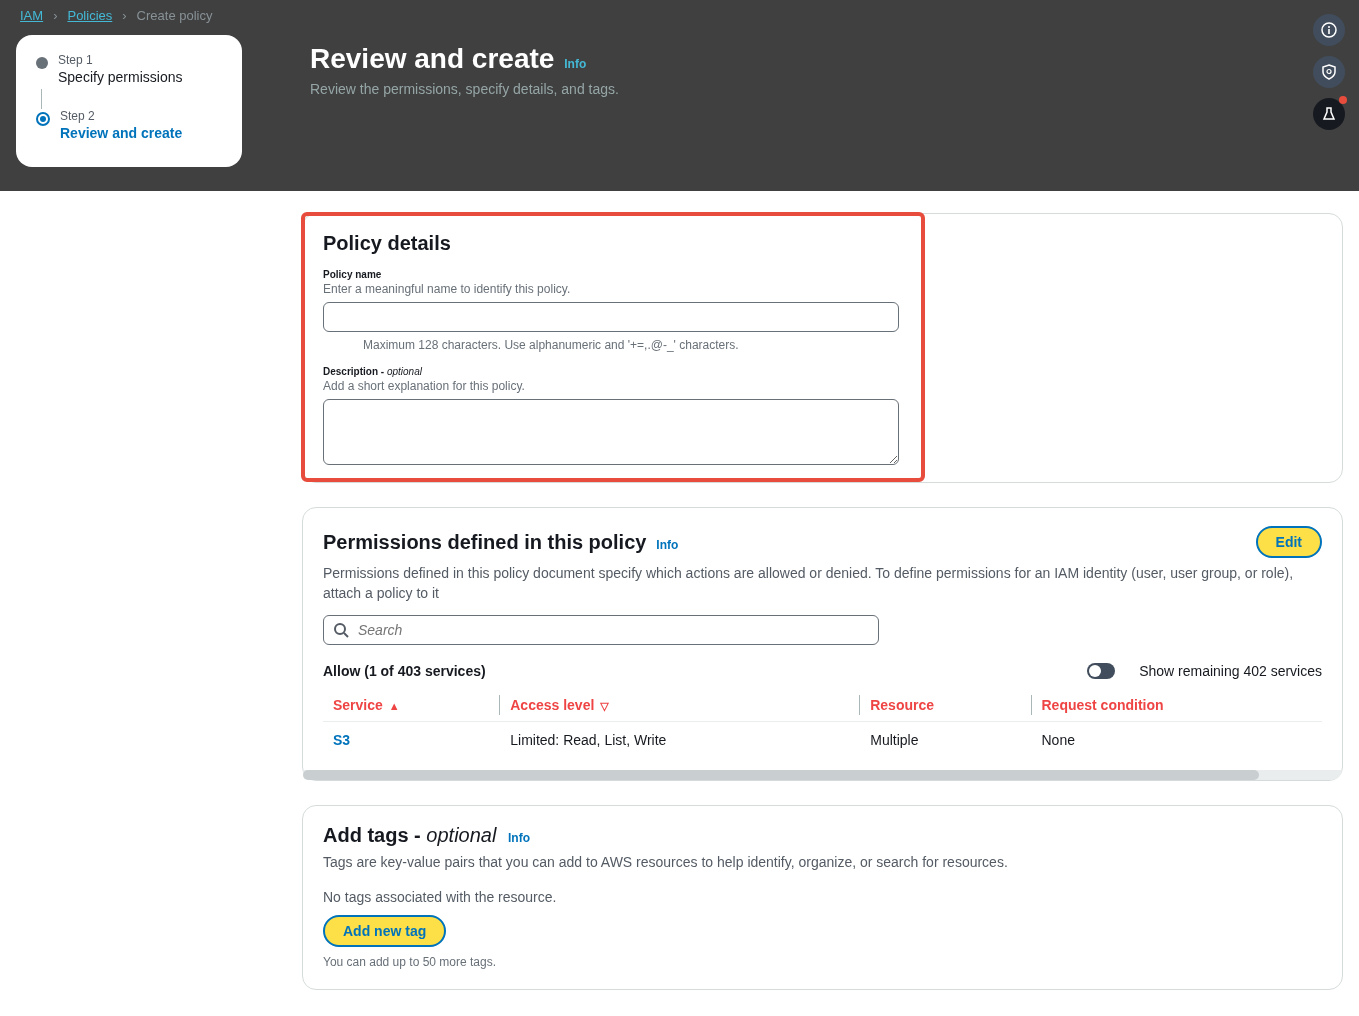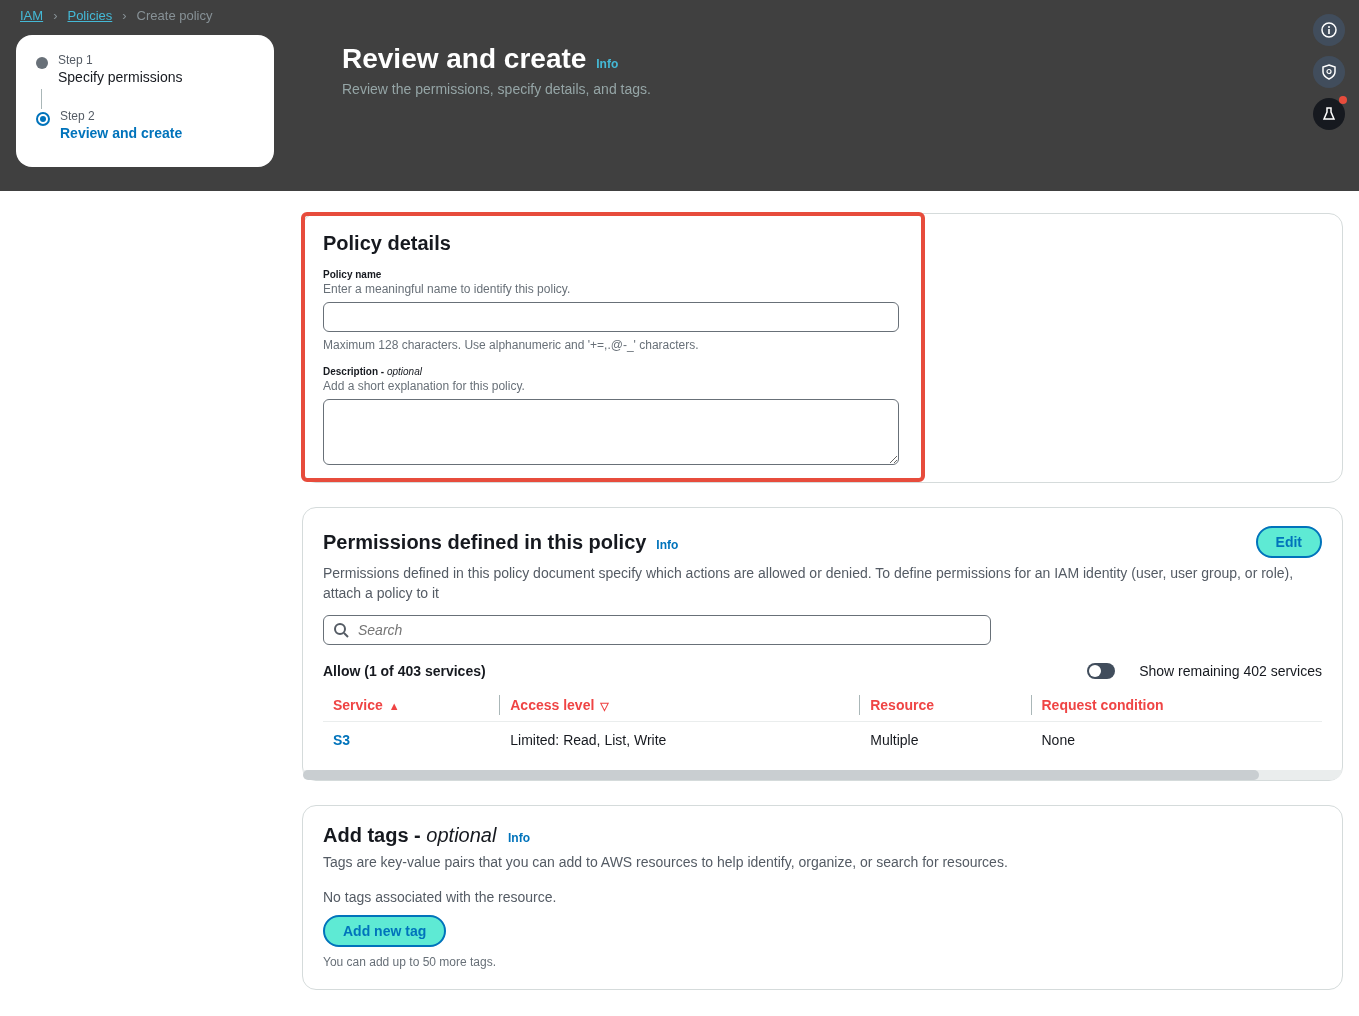--- a/index.html
+++ b/index.html
@@ -6,21 +6,21 @@
 body { font-family: "Amazon Ember", "Helvetica Neue", Arial, sans-serif; font-size: 14px; color: #16191f; background: #fff; }
 
 
 .dark-band { background: #404040; color: #d5dbdb; padding: 0 16px 24px 16px; position: relative; }
 .breadcrumb { display: flex; align-items: center; gap: 10px; padding: 8px 0 12px 4px; font-size: 13px; }
 .breadcrumb a { color: #44b9d6; text-decoration: underline; }
 .breadcrumb .current { color: #879196; }
 .chev { color: #879196; }
 
 .layout { display: flex; gap: 24px; align-items: flex-start; }
-.side-card { background: #fff; border-radius: 16px; padding: 18px 20px 22px 20px; width: 258px; color: #16191f; }
+.side-card { background: #fff; border-radius: 16px; padding: 18px 20px 22px 20px; width: 226px; color: #16191f; }
 .step-label { font-size: 12px; color: #545b64; }
 .step-title { font-size: 14px; color: #16191f; margin-top: 2px; }
 .step-title.active { color: #0073bb; font-weight: 700; }
 .step-row { display: flex; gap: 10px; align-items: flex-start; margin-bottom: 4px; }
 .step-dot { width: 12px; height: 12px; border-radius: 50%; background: #687078; margin-top: 4px; flex-shrink: 0; }
 .step-dot-active { width: 14px; height: 14px; border-radius: 50%; border: 2px solid #0073bb; margin-top: 3px; flex-shrink: 0; position: relative; }
 .step-dot-active::after { content: ""; width: 6px; height: 6px; border-radius: 50%; background: #0073bb; position: absolute; top: 2px; left: 2px; }
 .step-line { width: 1px; height: 20px; background: #aab7b8; margin-left: 5px; }
 
 .page-head { padding-top: 8px; margin-left: 44px; }
@@ -40,23 +40,23 @@
 
 .field-block { margin-top: 14px; }
 .field-label { font-weight: 700; font-size: 10px; }
 .field-hint { color: #687078; font-size: 12px; margin-top: 2px; }
 .text-input { width: 576px; max-width: 100%; border: 1px solid #687078; border-radius: 6px; padding: 6px 10px; font-size: 14px; margin-top: 6px; font-family: inherit; }
 textarea.text-input { height: 66px; resize: both; }
 
 .italic { font-style: italic; font-weight: 400; }
 
 .btn { border-radius: 20px; padding: 6px 18px; font-size: 14px; font-weight: 700; cursor: pointer; border: 1px solid #545b64; background: #fff; color: #16191f; }
-.btn-blue { border: 2px solid #0073bb; color: #0073bb; background: #5eead4; }
-
-.search-wrap { position: relative; margin-top: 12px; width: 668px; max-width: 100%; }
+.btn-blue { border: 2px solid #0073bb; color: #0073bb; background: #fde047; }
+
+.search-wrap { position: relative; margin-top: 12px; width: 556px; max-width: 100%; }
 .search-input { width: 100%; border: 1px solid #687078; border-radius: 6px; padding: 6px 10px 6px 34px; font-size: 14px; font-style: italic; color: #687078; font-family: inherit; }
 .search-icon-svg { position: absolute; left: 10px; top: 7px; }
 
 .table-header { display: flex; justify-content: space-between; align-items: center; margin-top: 18px; }
 .toggle-wrap { display: flex; align-items: center; gap: 24px; font-size: 14px; }
 .toggle { width: 28px; height: 16px; border-radius: 8px; background: #414d5c; position: relative; }
 .toggle::after { content: ""; width: 12px; height: 12px; border-radius: 50%; background: #fff; position: absolute; top: 2px; left: 2px; }
 
 .tbl { width: 100%; margin-top: 10px; border-collapse: collapse; }
 .tbl th { text-align: left; font-size: 14px; font-weight: 700; padding: 8px 10px; color: #ef4444; position: relative; }
@@ -116,21 +116,21 @@
 <div class="content">
   <div class="main-col">
 
     <div class="panel">
       <div class="highlight-red" style="margin:-18px -20px; padding:18px 20px 12px 20px; width:620px;">
         <div class="panel-title">Policy details</div>
         <div class="field-block">
           <div class="field-label">Policy name</div>
           <div class="field-hint">Enter a meaningful name to identify this policy.</div>
           <input class="text-input" type="text" style="">
-          <div class="field-hint" style="margin-top:6px;">Maximum 128 characters. Use alphanumeric and '+=,.@-_' characters.</div>
+          <div class="field-hint" style="margin-top:6px;margin-left:40px;">Maximum 128 characters. Use alphanumeric and '+=,.@-_' characters.</div>
         </div>
         <div class="field-block">
           <div class="field-label">
             <span>Description - </span><span class="italic">optional</span>
           </div>
           <div class="field-hint">Add a short explanation for this policy.</div>
           <textarea class="text-input" style=""></textarea>
         </div>
       </div>
     </div>

